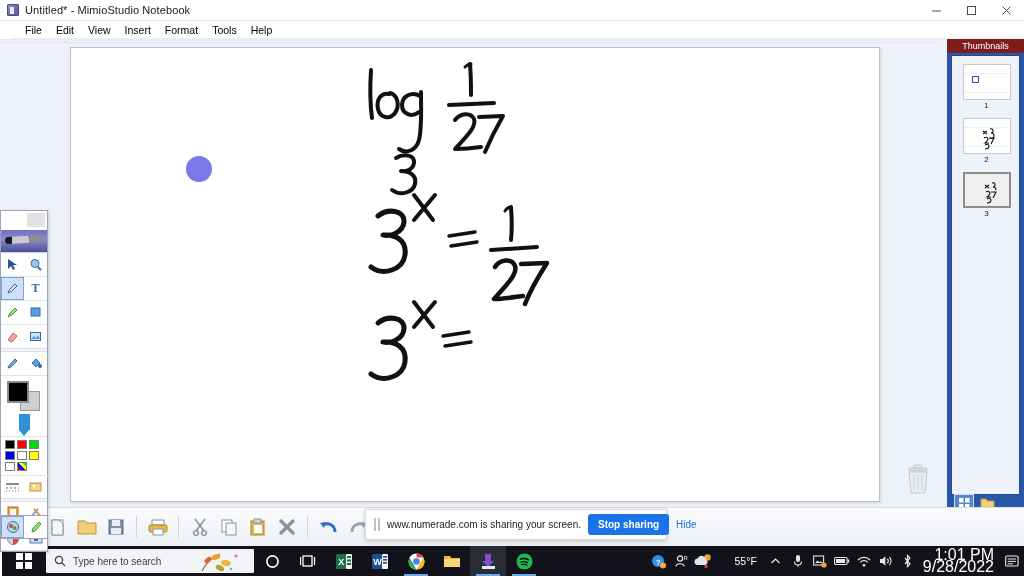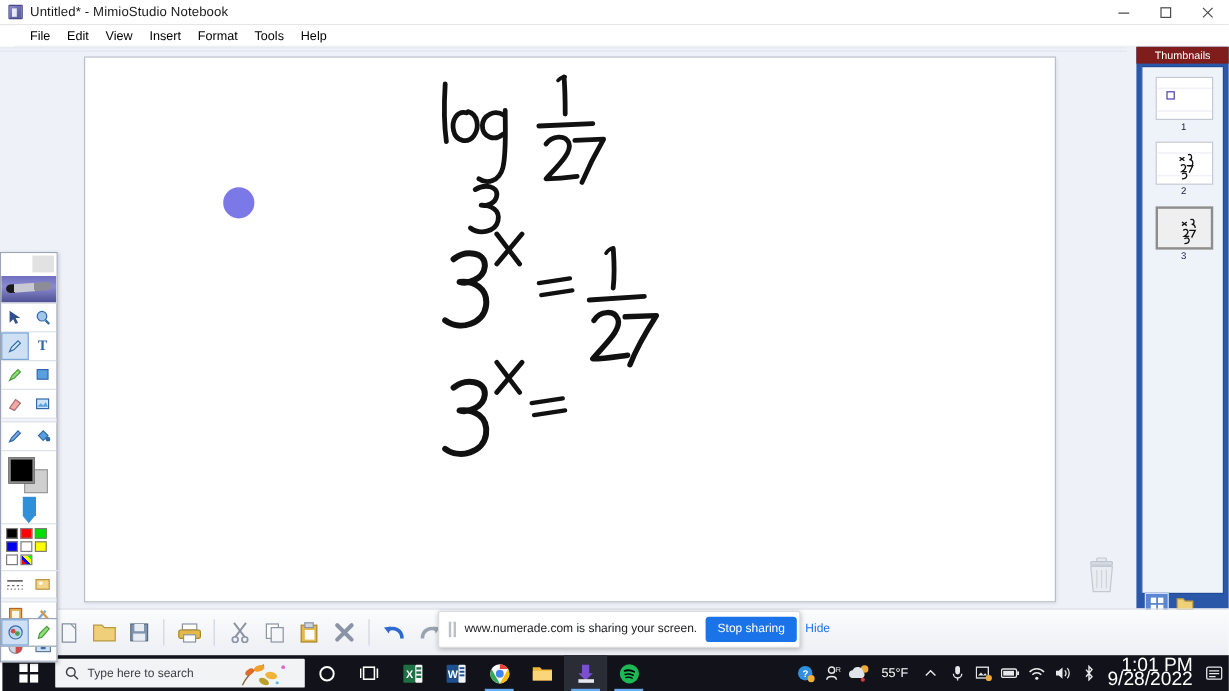--- a/index.html
+++ b/index.html
@@ -173,21 +173,21 @@
     box-shadow: 0 1px 4px rgba(0,0,0,.22);
     display: flex; align-items: center; padding: 0 8px; gap: 7px; z-index: 40;
   }
   .share-grip { width: 6px; height: 13px; position: relative; flex: 0 0 auto; }
   .share-grip::before, .share-grip::after {
     content:""; position:absolute; top:0; width:1.5px; height:13px; background:#bdc1c6;
   }
   .share-grip::before { left: 0; } .share-grip::after { left: 4px; }
   .share-text { font-size: 10px; color: #202124; white-space: nowrap; }
   .share-stop {
-    background: #1a73e8; color: #fff; font-size: 10px; font-weight: normal;
+    background: #1a73e8; color: #fff; font-size: 10px; font-weight: bold;
     padding: 5px 10px; border-radius: 3px; white-space: nowrap;
   }
   .share-hide { color: #1a73e8; font-size: 10px; white-space: nowrap; }
 
   
   .taskbar {
     position: absolute; left: 2px; top: 546px; width: 1024px; height: 30px;
     background: #12131a; display: flex; align-items: center;
   }
   .start { width: 44px; height: 30px; display: flex; align-items: center; justify-content: center; }
@@ -197,21 +197,21 @@
   }
   .search-text { font-size: 10px; color: #3c3c43; }
   .leaves { position: absolute; right: 4px; top: 2px; width: 54px; height: 22px; }
   .tb-ico { width: 36px; height: 30px; display: flex; align-items: center; justify-content: center; position: relative; }
   .tb-ico.active::after {
     content: ""; position: absolute; left: 6px; bottom: 0; width: 24px; height: 2px; background: #68a9ef;
   }
   .tb-ico.boxed { background: #2b2d36; }
   .tray { margin-left: auto; display: flex; align-items: center; height: 30px; padding-right: 4px; }
   .tray-ico { width: 22px; height: 30px; display: flex; align-items: center; justify-content: center; color: #e8e8ea; font-size: 11px; }
-  .wx { display: flex; align-items: center; gap: 8px; padding: 0 8px 0 2px; }
+  .wx { display: flex; align-items: center; gap: 21px; padding: 0 8px 0 2px; }
   .wx-temp { color: #ffffff; font-size: 10.5px; }
   .clock { color: #ffffff; font-size: 16px; line-height: 12px; text-align: right; padding: 0 8px 0 4px; }
   .notif { width: 20px; height: 30px; display: flex; align-items: center; justify-content: center; }
 </style>
 </head>
 <body>
 
 <div id="app">
 
   <div class="titlebar">

